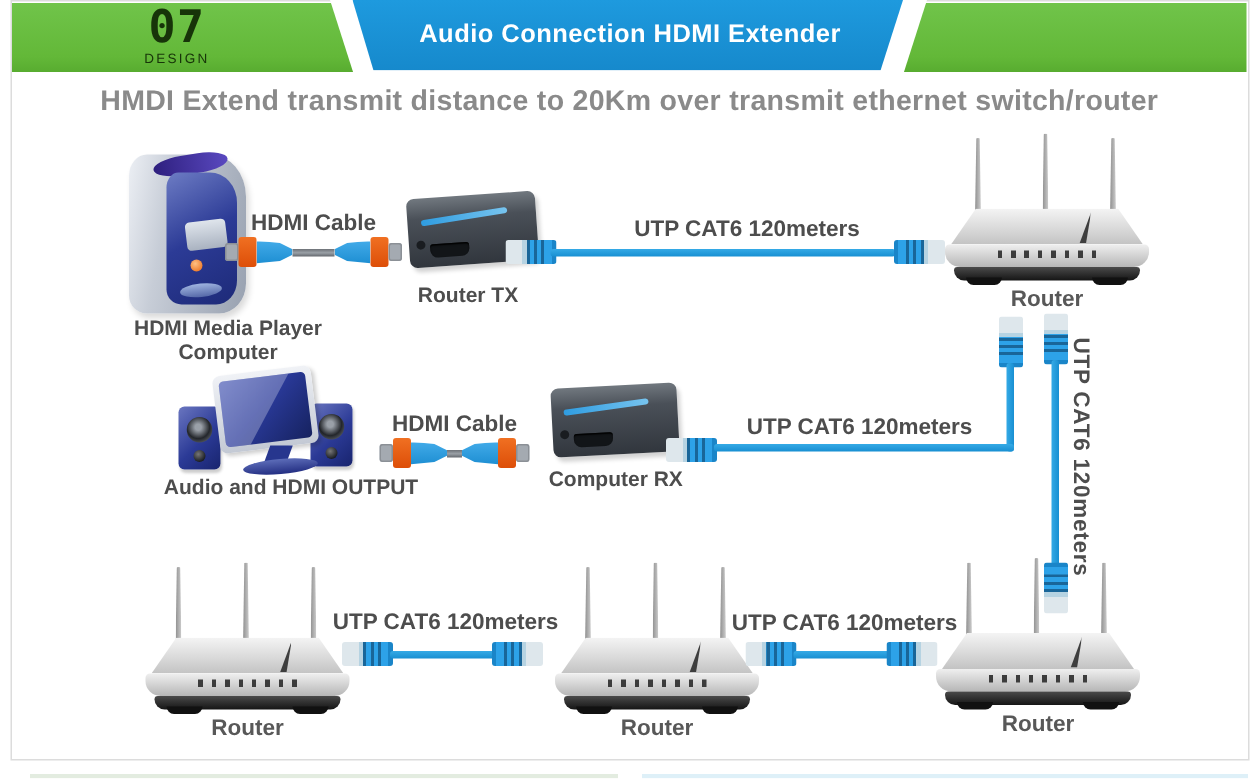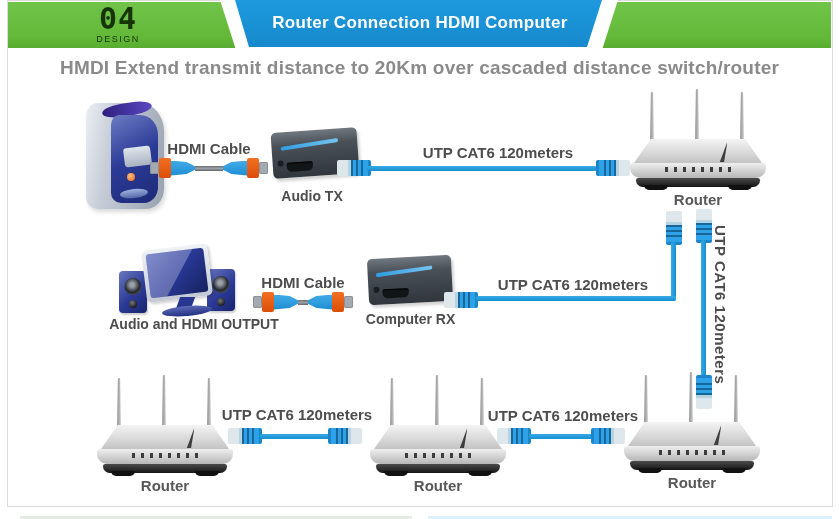--- a/index.html
+++ b/index.html
@@ -120,55 +120,59 @@
       background:linear-gradient(180deg,#5c6cb8,#232e82);transform:rotate(-5deg);}
 </style>
 </head>
 <body>
 
 <div class="stage">
   <div class="abs frame"></div>
 
   <div class="abs greenbar"></div>
   <div class="abs logo">
-    <div class="logo-num">04</div>
+    <div class="logo-num">07</div>
     <div class="logo-sub">DESIGN</div>
   </div>
   <div class="abs bannerwrap">
     <div class="banner-white"></div>
     <div class="banner-blue"></div>
-    <div class="banner-text">Router Connection HDMI Computer</div>
-  </div>
-  <div class="abs heading">HMDI Extend transmit distance to 20Km over cascaded distance switch/router</div>
+    <div class="banner-text">Audio Connection HDMI Extender</div>
+  </div>
+  <div class="abs heading">HMDI Extend transmit distance to 20Km over transmit ethernet switch/router</div>
 
   <div class="abs tower">
     <div class="t-shell"></div>
     <div class="t-top"></div>
     <div class="t-front"></div>
     <div class="t-bay"></div>
     <div class="t-led"></div>
     <div class="t-foot"></div>
   </div>
+  <div class="abs lbl lbl14" style="left:62px;top:210px;width:180px;">
+    <div>HDMI Media Player</div>
+    <div>Computer</div>
+  </div>
 
   <div class="abs lbl lbl15" style="left:146px;top:140px;width:126px;">HDMI Cable</div>
   <div class="abs hdmicable" style="left:150px;top:158px;width:118px;height:20px;">
     <div class="plug-end"></div>
     <div class="shell"></div>
     <div class="hplug pl"></div>
     <div class="hline"></div>
     <div class="hplug pr"></div>
     <div class="shell"></div>
     <div class="plug-end"></div>
   </div>
 
   <div class="extbox" style="left:272px;top:130px;transform:rotate(-4deg);">
     <div class="e-slot"></div>
     <div class="e-dot"></div>
   </div>
-  <div class="abs lbl lbl14" style="left:262px;top:188px;width:100px;">Audio TX</div>
+  <div class="abs lbl lbl14" style="left:262px;top:188px;width:100px;">Router TX</div>
 
   <div class="abs lbl lbl15" style="left:408px;top:144px;width:180px;">UTP CAT6 120meters</div>
   <div class="rj45 flip" style="left:337px;top:160px;"></div>
   <div class="abs cline" style="left:367px;top:166px;width:230px;"></div>
   <div class="rj45" style="left:596px;top:160px;"></div>
 
   <div class="router" style="left:628px;top:92px;">
     <div class="ant a1"></div>
     <div class="ant a2"></div>
     <div class="ant a3"></div>

